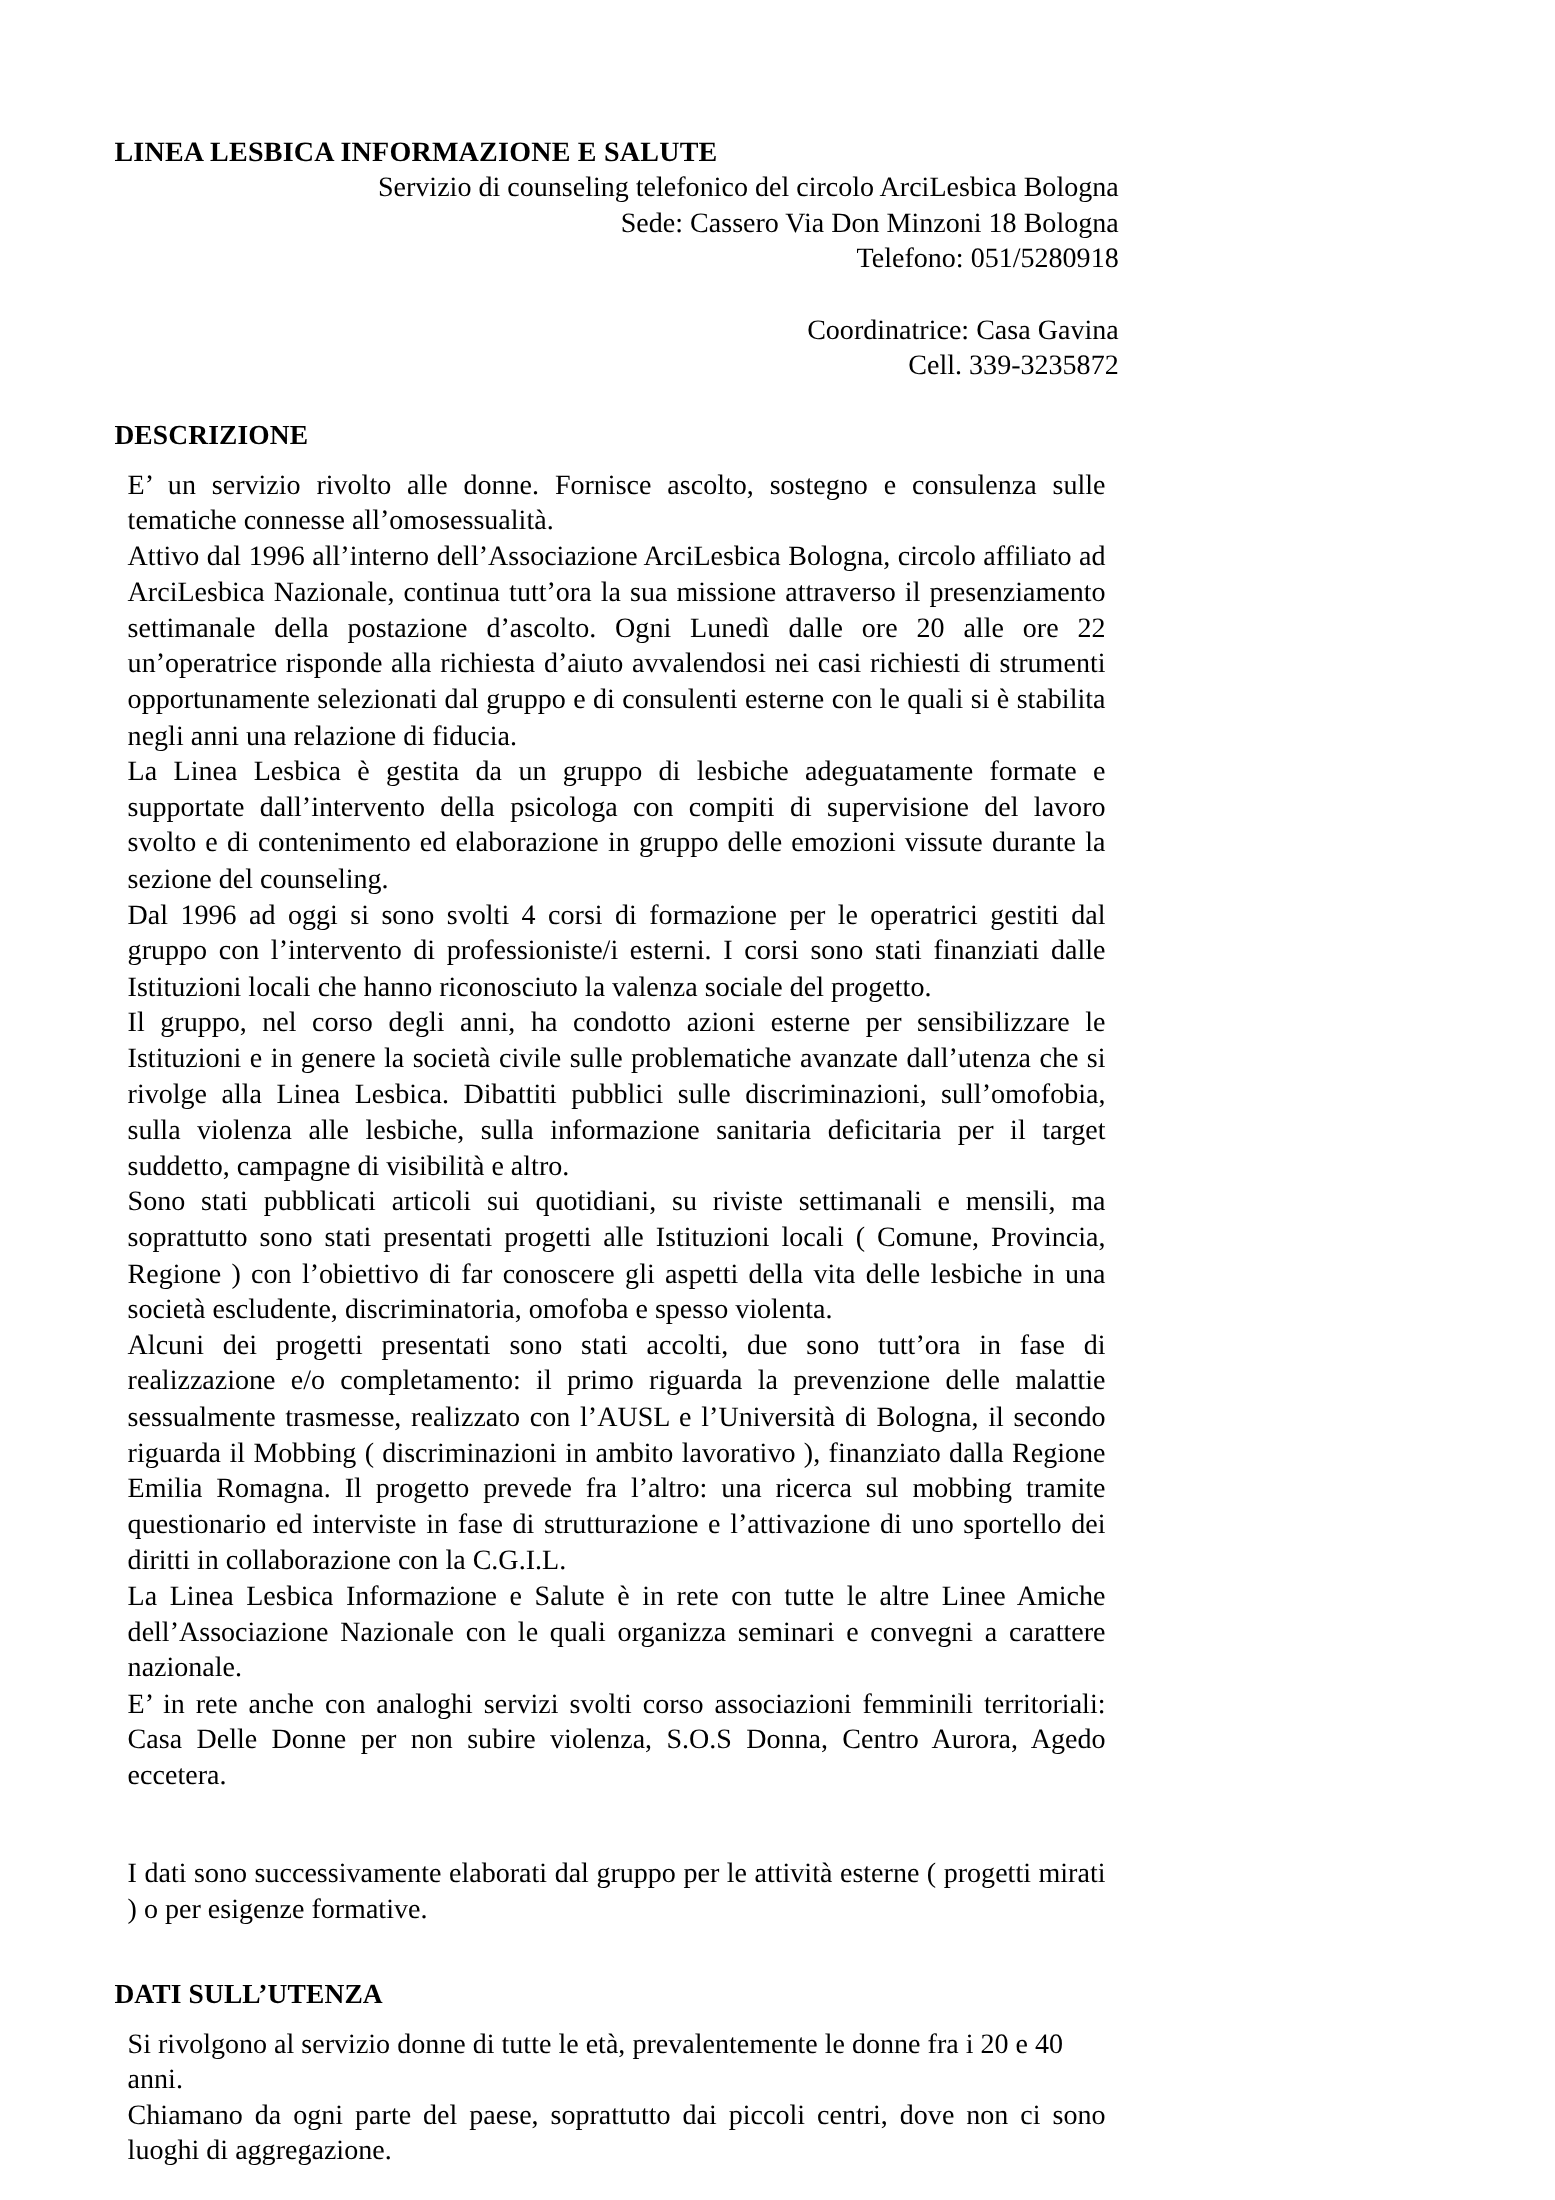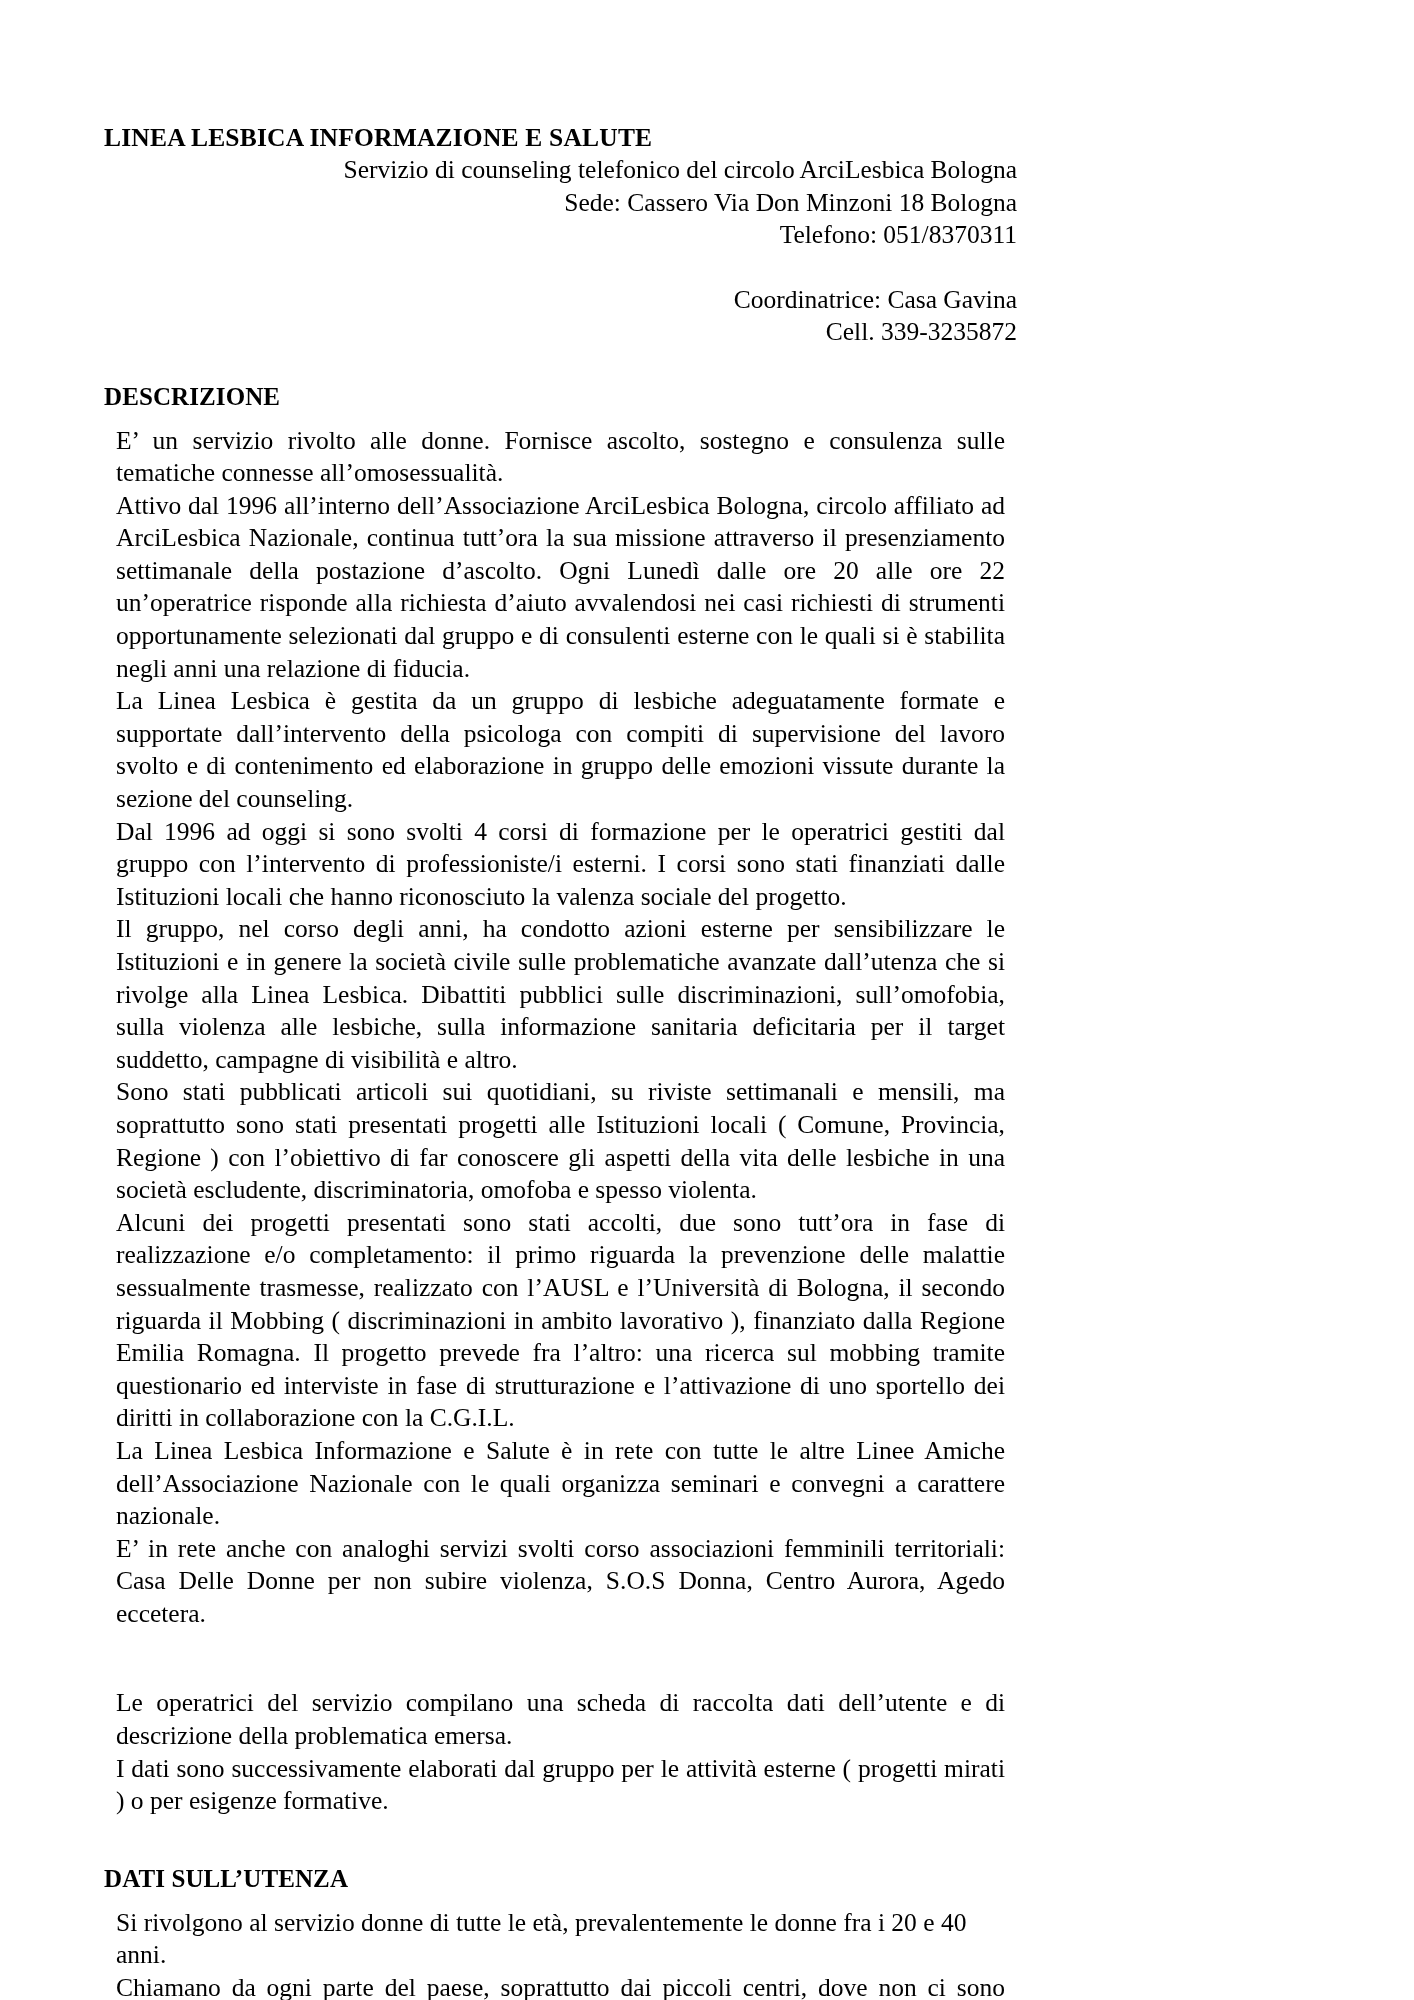--- a/index.html
+++ b/index.html
@@ -77,21 +77,21 @@
 </head>
 <body>
 
 <div class="page">
   <div class="content">
 
     <h1 class="doc-title">LINEA LESBICA INFORMAZIONE E SALUTE</h1>
 
     <p class="lead-line">Servizio di counseling telefonico del circolo ArciLesbica Bologna</p>
     <p class="lead-line">Sede: Cassero Via Don Minzoni 18 Bologna</p>
-    <p class="lead-line">Telefono: 051/8370311</p>
+    <p class="lead-line">Telefono: 051/5280918</p>
 
     <div class="spacer-sm"></div>
 
     <p class="lead-line">Coordinatrice: Casa Gavina</p>
     <p class="lead-line">Cell. 339-3235872</p>
 
     <div class="spacer-sm"></div>
 
     <h2 class="section-head">DESCRIZIONE</h2>
 
@@ -103,21 +103,20 @@
       <p class="para">Il gruppo, nel corso degli anni, ha condotto azioni esterne per sensibilizzare le Istituzioni e in genere la società civile sulle problematiche avanzate dall’utenza che si rivolge alla Linea Lesbica. Dibattiti pubblici sulle discriminazioni, sull’omofobia, sulla violenza alle lesbiche, sulla informazione sanitaria deficitaria per il target suddetto, campagne di visibilità e altro.</p>
       <p class="para">Sono stati pubblicati articoli sui quotidiani, su riviste settimanali e mensili, ma soprattutto sono stati presentati progetti alle Istituzioni locali ( Comune, Provincia, Regione ) con l’obiettivo di far conoscere gli aspetti della vita delle lesbiche in una società escludente, discriminatoria, omofoba e spesso violenta.</p>
       <p class="para">Alcuni dei progetti presentati sono stati accolti, due sono tutt’ora in fase di realizzazione e/o completamento: il primo riguarda la prevenzione delle malattie sessualmente trasmesse, realizzato con l’AUSL e l’Università di Bologna, il secondo riguarda il Mobbing ( discriminazioni in ambito lavorativo ), finanziato dalla Regione Emilia Romagna. Il progetto prevede fra l’altro: una ricerca sul mobbing tramite questionario ed interviste in fase di strutturazione e l’attivazione di uno sportello dei diritti in collaborazione con la C.G.I.L.</p>
       <p class="para">La Linea Lesbica Informazione e Salute è in rete con tutte le altre Linee Amiche dell’Associazione Nazionale con le quali organizza seminari e convegni a carattere nazionale.</p>
       <p class="para">E’ in rete anche con analoghi servizi svolti corso associazioni femminili territoriali: Casa Delle Donne per non subire violenza, S.O.S Donna, Centro Aurora, Agedo eccetera.</p>
     </div>
 
     <div class="spacer-md"></div>
 
     <div class="block">
-      <p class="para">Le operatrici del servizio compilano una scheda di raccolta dati dell’utente e di descrizione della problematica emersa.</p>
       <p class="para">I dati sono successivamente elaborati dal gruppo per le attività esterne ( progetti mirati ) o per esigenze formative.</p>
     </div>
 
     <div class="spacer-md"></div>
 
     <h2 class="section-head">DATI SULL’UTENZA</h2>
 
     <div class="block">
       <p class="para last-left">Si rivolgono al servizio donne di tutte le età, prevalentemente le donne fra i 20 e 40 anni.</p>
       <p class="para">Chiamano da ogni parte del paese, soprattutto dai piccoli centri, dove non ci sono luoghi di aggregazione.</p>

